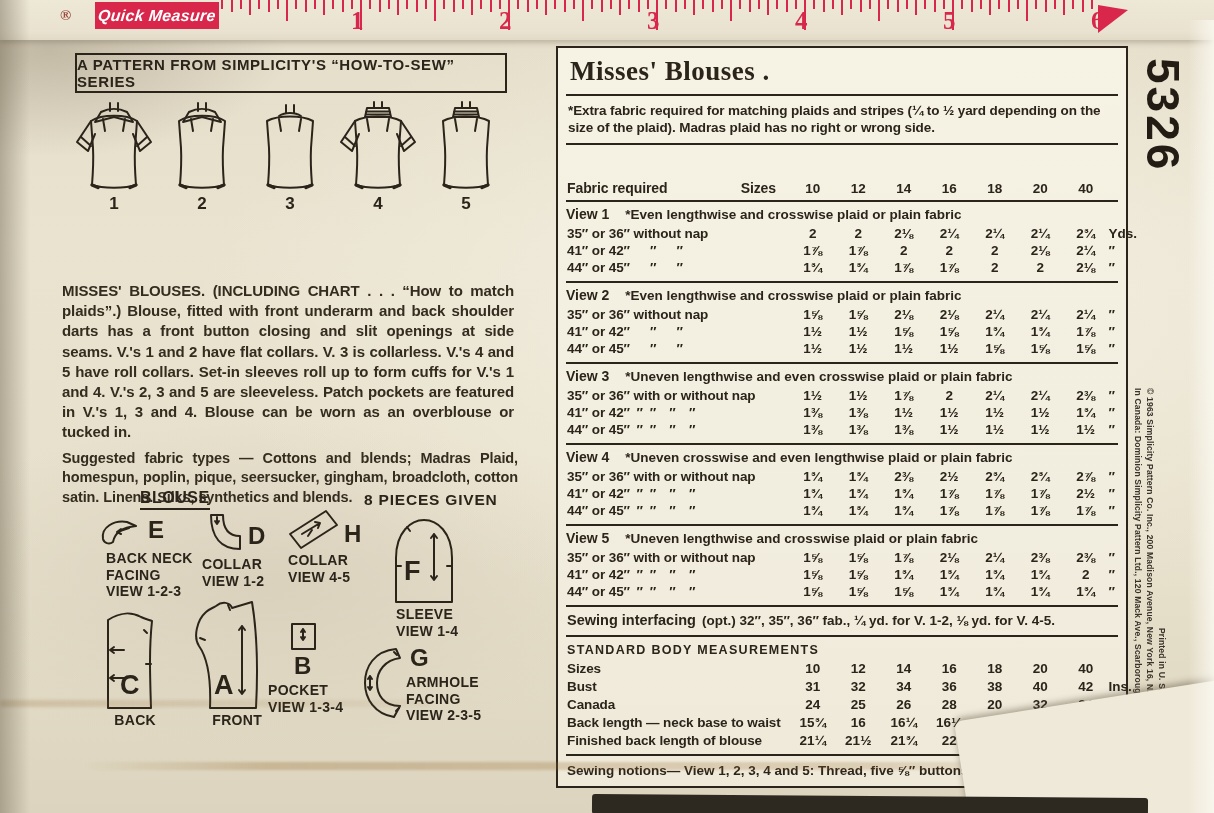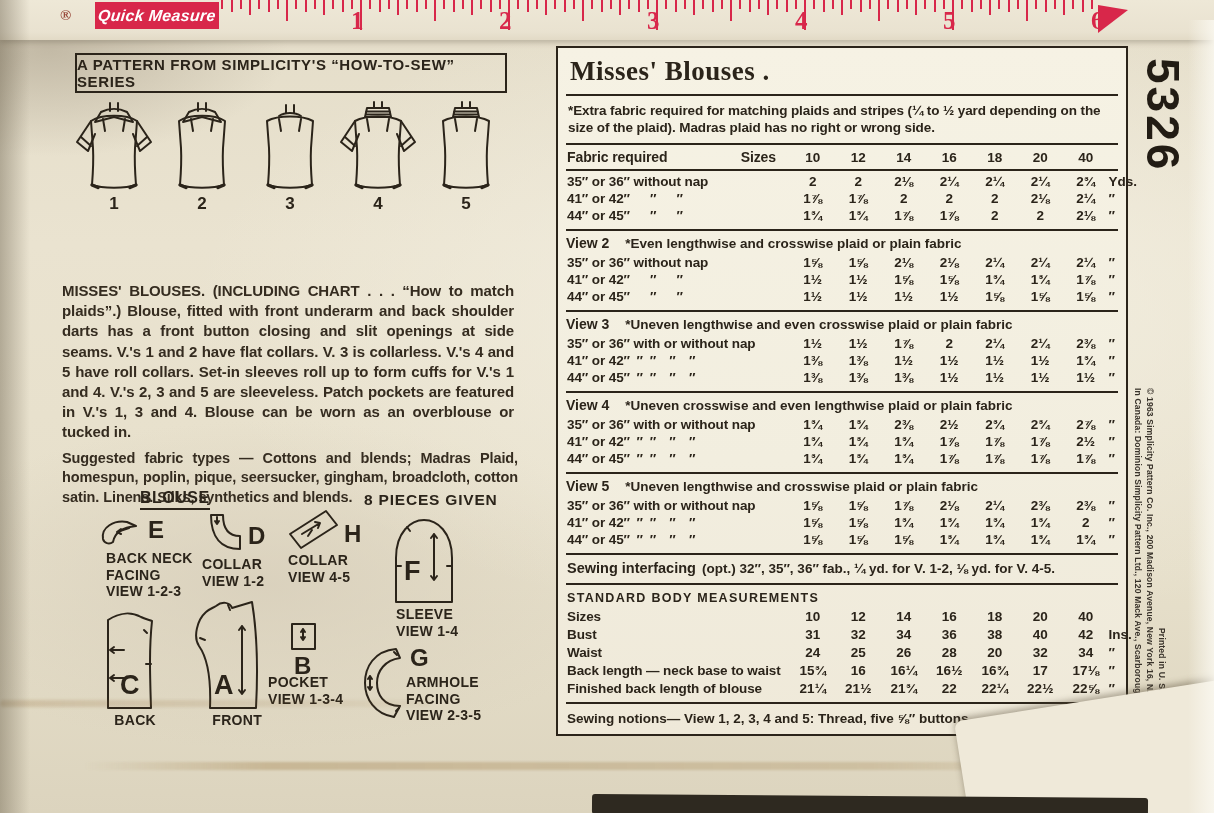--- a/index.html
+++ b/index.html
@@ -73,21 +73,21 @@
   .tbl-title{font:700 27px/1 "Liberation Serif",serif;letter-spacing:.5px;
     padding:10px 4px 9px;border-bottom:2.5px solid var(--ink);}
   .tbl-note{font:700 13.5px/17px "Liberation Sans",sans-serif;padding:6px 2px 7px;
     border-bottom:2px solid var(--ink);letter-spacing:-0.1px;}
   .trow{display:grid;grid-template-columns:224px repeat(7,45.5px) 1fr;align-items:baseline;
     font:700 13.5px/17px "Liberation Sans",sans-serif;}
   .tlabel{white-space:pre-wrap;padding-left:1px;letter-spacing:-0.1px;}
   .tval{text-align:center;}
   .tunit{text-align:right;padding-right:3px;}
   .fab-head{padding:4px 0 3px;}
-  .fab-head .tlabel{display:flex;justify-content:space-between;padding-right:14px;font-size:14px;}
+  .fab-head .tlabel{display:flex;justify-content:space-between;padding-right:14px;font-size:14px;margin-top:31px;}
   .view-sec{border-top:2px solid var(--ink);padding:2px 0 5px;}
   .view-head{font:700 13.5px/18px "Liberation Sans",sans-serif;padding:1px 0 1px;}
   .view-name{font-size:14px;margin-right:16px;}
   .collar-row{border-top:2px solid var(--ink);border-bottom:2px solid var(--ink);
     font:700 13.5px/1 "Liberation Sans",sans-serif;padding:6px 1px 7px;}
   .collar-lead{font-size:14.5px;margin-right:6px;}
   .sbm-title{font:700 12.5px "Liberation Sans",sans-serif;letter-spacing:1.3px;padding:6px 1px 3px;}
   #sbm-rows .trow{line-height:18px;}
   .notions{border-top:2px solid var(--ink);font:700 13.5px/1 "Liberation Sans",sans-serif;
     padding:8px 1px 9px;margin-top:4px;}
@@ -349,21 +349,21 @@
     <span class="pc-letter big" style="left:152px;top:158px">A</span>
     <div class="pc-lines pc-center" style="left:124px;top:198px;width:76px">
       <span>FRONT</span>
     </div>
 
     <svg style="left:226px;top:106px" width="30" height="32" viewBox="0 0 30 32">
       <rect class="ln" x="4" y="4" width="23" height="25"></rect>
       <path class="ln" d="M15,9 L15,20 M13,12 L15,9 L17,12 M13,17 L15,20 L17,17"></path>
     </svg>
     <span class="pc-letter" style="left:232px;top:140px">B</span>
-    <div class="pc-lines" style="left:206px;top:160px">
+    <div class="pc-lines" style="left:206px;top:168px">
       <span>POCKET</span>
       <span>VIEW 1-3-4</span>
     </div>
 
     <svg style="left:296px;top:128px" width="46" height="84" viewBox="0 0 46 84">
       <path class="ln" d="M38,7 C16,9 7,25 7,41 C7,57 17,72 36,75 L42,64 C25,64 19,52 19,41 C19,29 27,18 42,16 L38,7 Z"></path>
       <path class="ln" d="M12,34 L12,48 M10,37 L12,34 L14,37 M10,45 L12,48 L14,45"></path>
       <path class="ln" d="M36,10 L39,13 M38,69 L41,66"></path>
     </svg>
     <span class="pc-letter" style="left:348px;top:132px">G</span>
@@ -385,20 +385,21 @@
           <span class="tval">14</span>
           <span class="tval">16</span>
           <span class="tval">18</span>
           <span class="tval">20</span>
           <span class="tval">40</span>
           <span class="tunit"></span>
         </div>
       </div>
     <div id="views">
         <section class="view-sec">
+          <div class="view-head"><span class="view-name">View 1</span><span class="view-desc">*Even lengthwise and crosswise plaid or plain fabric</span></div>
           <div class="trow">
             <span class="tlabel">35″ or 36″ without nap</span>
             <span class="tval">2</span>
             <span class="tval">2</span>
             <span class="tval">2⅛</span>
             <span class="tval">2¼</span>
             <span class="tval">2¼</span>
             <span class="tval">2¼</span>
             <span class="tval">2¾</span>
             <span class="tunit">Yds.</span>
@@ -592,21 +593,21 @@
           <span class="tval">31</span>
           <span class="tval">32</span>
           <span class="tval">34</span>
           <span class="tval">36</span>
           <span class="tval">38</span>
           <span class="tval">40</span>
           <span class="tval">42</span>
           <span class="tunit">Ins.</span>
         </div>
         <div class="trow">
-          <span class="tlabel">Waist</span>
+          <span class="tlabel">Canada</span>
           <span class="tval">24</span>
           <span class="tval">25</span>
           <span class="tval">26</span>
           <span class="tval">28</span>
           <span class="tval">20</span>
           <span class="tval">32</span>
           <span class="tval">34</span>
           <span class="tunit">″</span>
         </div>
         <div class="trow">

